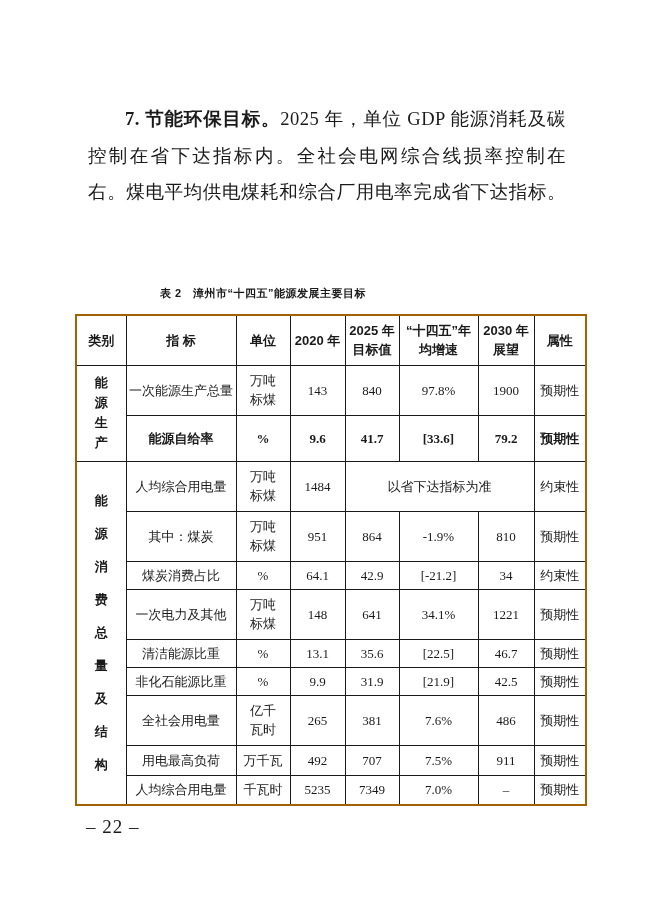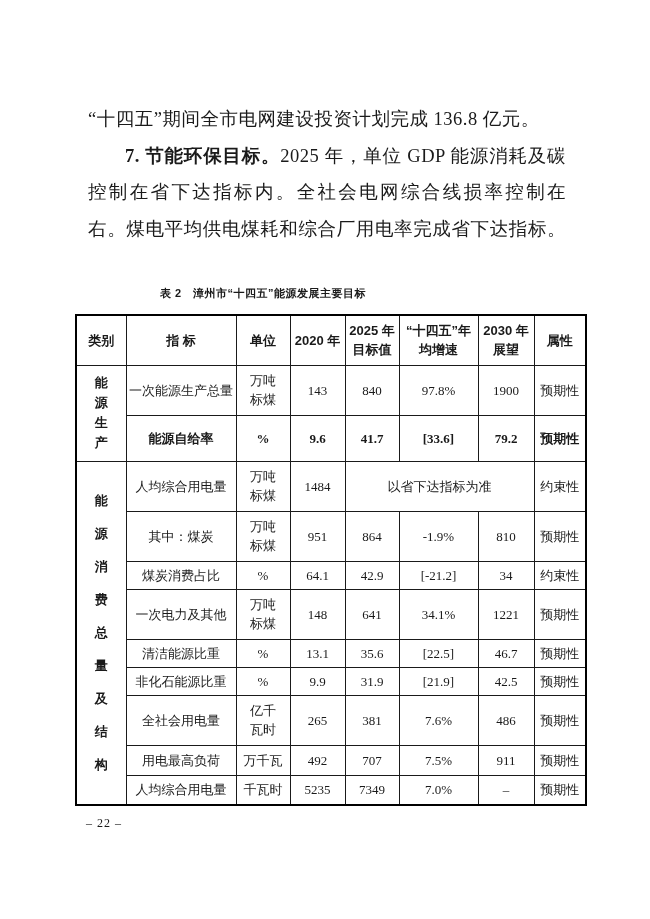--- a/index.html
+++ b/index.html
@@ -16,46 +16,45 @@
   .bold { font-weight:bold; }
   
   .table-title {
     position:absolute; left:0; top:286px; width:526px; text-align:center;
     font-family:"Liberation Sans","DejaVu Sans",sans-serif; font-weight:bold;
     font-size:11px; letter-spacing:0.5px;
   }
   
   table.tgt {
     position:absolute; left:75px; top:314px; width:510px;
-    border-collapse:collapse; table-layout:fixed; border:2px solid #000000;
+    border-collapse:collapse; table-layout:fixed; border:2px solid #a16207;
   }
   .tgt th, .tgt td {
     border:1px solid #1a1a1a; text-align:center; vertical-align:middle;
     padding:0 2px; font-size:13px; line-height:19px; white-space:pre-line;
     overflow:hidden;
   }
   .tgt th {
     font-family:"Liberation Sans","DejaVu Sans",sans-serif; font-weight:bold;
   }
   td.cat { font-family:"Liberation Sans","DejaVu Sans",sans-serif; font-weight:bold; }
   .vstack { width:15px; margin:0 auto; word-break:break-all; text-align:center; }
   .v0 { line-height:20px; }
   .v1 { line-height:33px; }
   tr.h50 { height:50px; } tr.h46 { height:46px;font-weight:bold; }
   tr.h28 { height:28px;margin-top:14px; } tr.h30 { height:30px; }
   
-  .pagenum { position:absolute; left:86px; top:816px; font-size:12px; letter-spacing:1px;text-align:center; }
+  .pagenum { position:absolute; left:86px; top:816px; font-size:19px; letter-spacing:1px;text-align:center; }
 </style>
 </head>
 <body>
 
 <div class="page">
 
   <div class="body-text">
-    <div class="line end">“十四五”期间全市电网建设投资计划完成 136.8 亿元。</div>
     <div class="line just indent"><span class="bold">7. 节能环保目标。</span><span>2025 年，单位 GDP 能源消耗及碳排放均</span></div>
     <div class="line just">控制在省下达指标内。全社会电网综合线损率控制在 3.02%左</div>
     <div class="line just">右。煤电平均供电煤耗和综合厂用电率完成省下达指标。2030</div>
   </div>
 
   <div class="table-title">表 2　漳州市“十四五”能源发展主要目标</div>
 
   <table class="tgt">
     <colgroup>
       <col style="width:50px">

